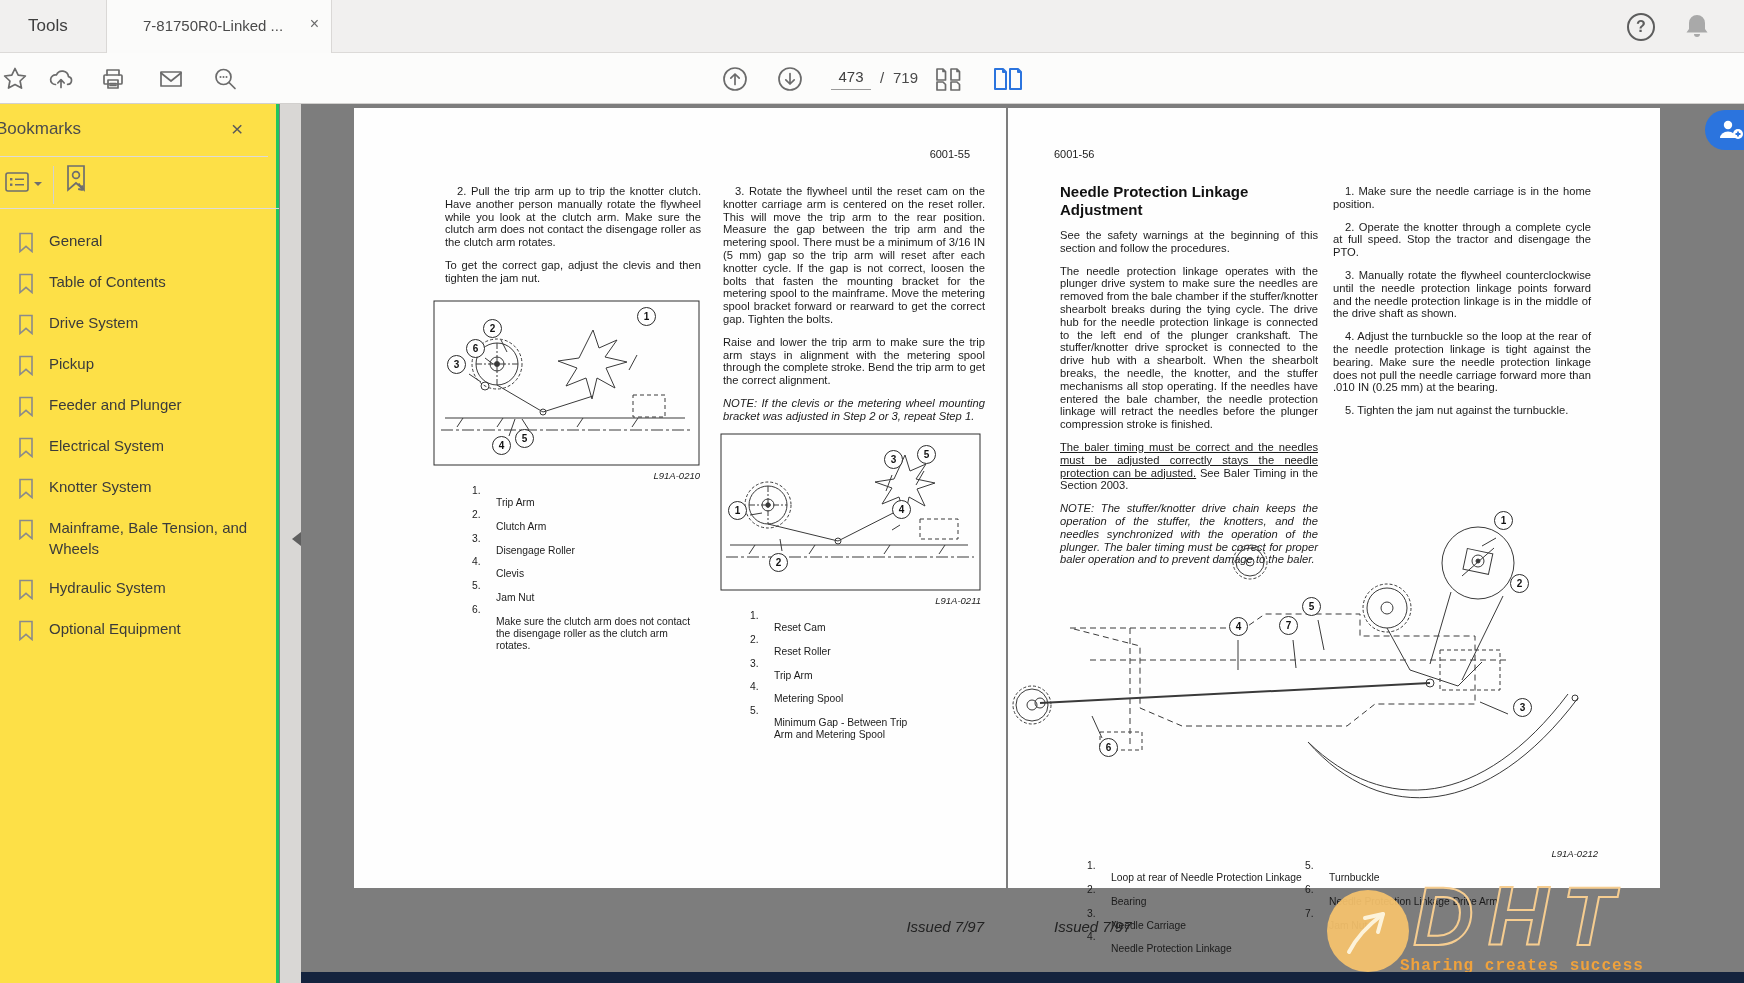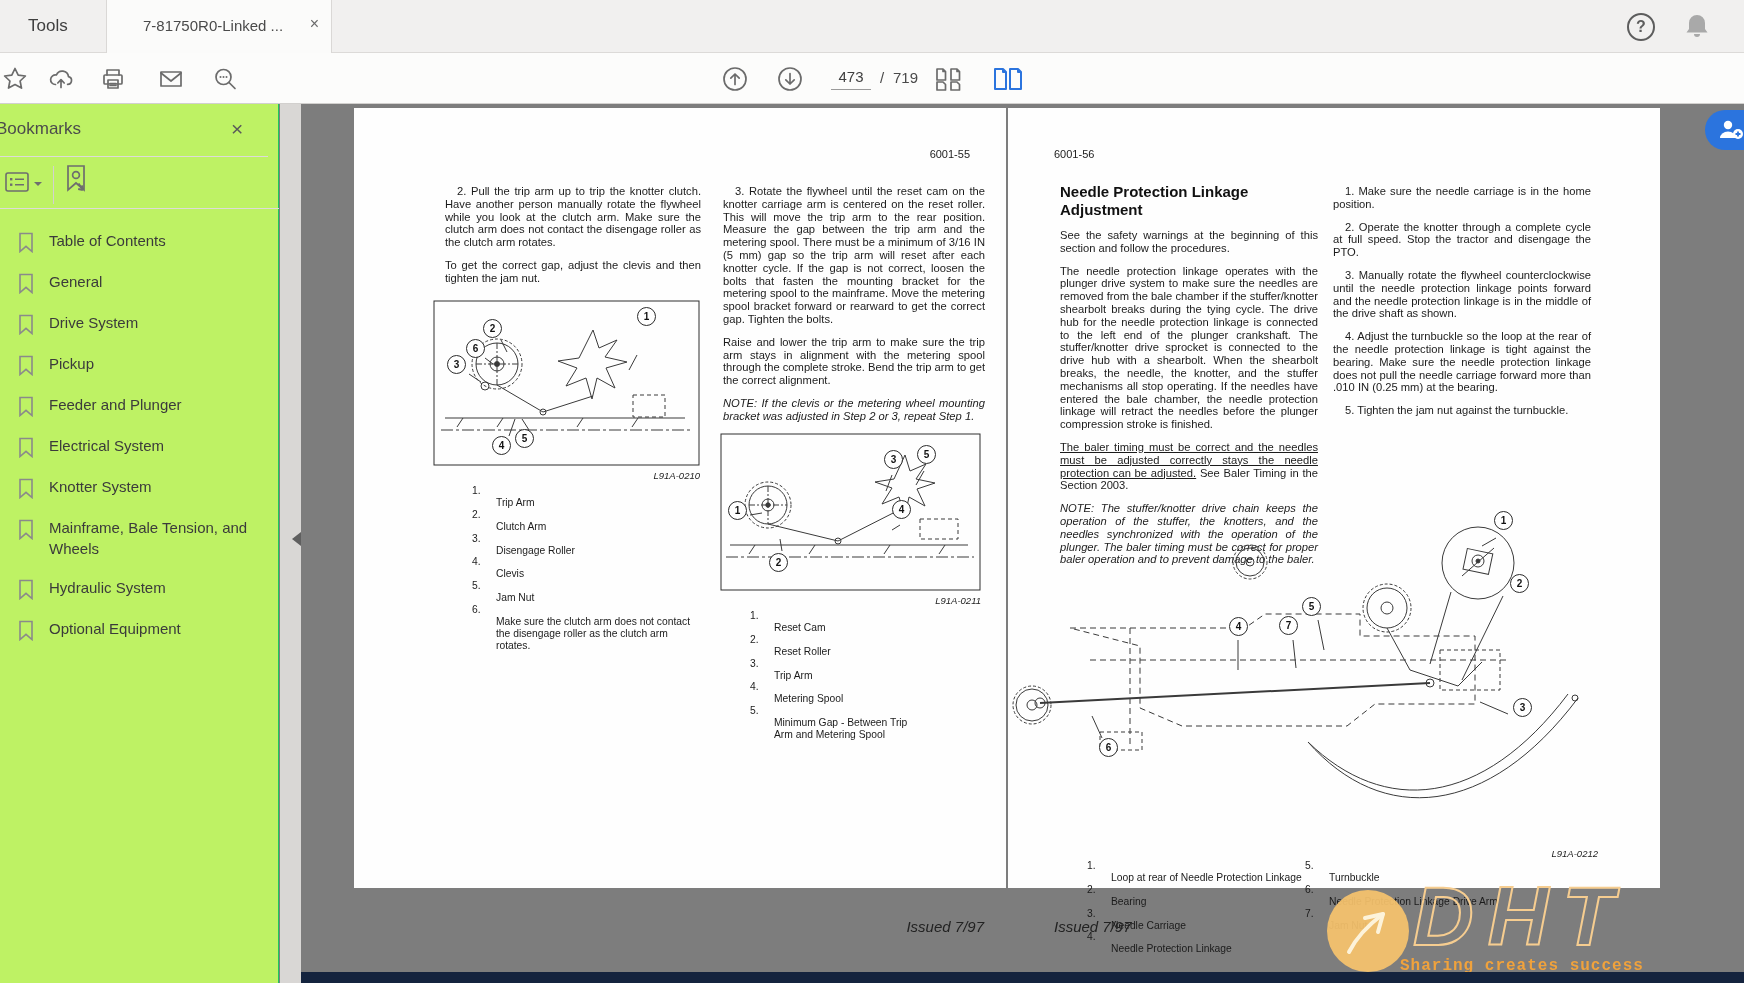--- a/index.html
+++ b/index.html
@@ -29,21 +29,21 @@
   #pgnum { position:absolute; left:831px; top:11px; width:40px; height:26px;
            border:none; border-bottom:1px solid #9a9a9a; background:transparent;
            text-align:center; font-size:15px; color:#3f3f3f; font-family:"Liberation Sans",sans-serif; }
   .navtxt { position:absolute; top:16px; font-size:15px; color:#4a4a4a; }
   #sharebtn { position:absolute; left:1705px; top:57px; width:70px; height:40px;
               background:#2b74de; border-radius:20px; }
   #sharebtn svg { position:absolute; left:12px; top:7px; }
 
   
   #sidebar { position:absolute; left:0; top:104px; width:279px; height:879px;
-             background:#bef264; border-right:1px solid #22c55e; z-index:15; }
+             background:#fde047; border-right:3px solid #22c55e; z-index:15; }
   #bm-title { position:absolute; left:-4px; top:15px; font-size:17px; color:#4c4c4c; }
   #bm-close { position:absolute; left:231px; top:13px; font-size:21px; color:#5a5a5a; }
   .sep { position:absolute; left:0; height:1px; background:#dddbd9; width:268px; }
   #bm-opts { position:absolute; left:4px; top:64px; }
   #bm-caret { position:absolute; left:34px; top:78px; width:0; height:0;
               border:4px solid transparent; border-top-color:#6e6e6e; }
   #bm-vsep { position:absolute; left:53px; top:62px; width:1px; height:38px; background:#d3d1cf; }
   #bm-find { position:absolute; left:64px; top:60px; }
   #bm-list { position:absolute; left:0; top:118px; width:270px; }
   .bm { display:flex; gap:15px; padding:8px 0 10px 18px; cursor:default; }
@@ -210,27 +210,27 @@
       <path d="M19 26 L14.5 19.5 M19 26 l-4.8-1 M19 26 l-1-4.6" stroke-width="2"></path>
     </svg>
   </span>
   <div class="sep" style="top:104px; width:279px"></div>
 
   <div id="bm-list">
     <div class="bm">
       <svg width="16" height="21" viewBox="0 0 16 21" style="stroke:#8a8a8a;fill:none;stroke-width:1.6">
           <path d="M2 1.5 h12 v18 l-6-5.2 -6 5.2 z"></path>
         </svg>
+      <span class="bl">General</span>
+    </div>
+    <div class="bm">
+      <svg width="16" height="21" viewBox="0 0 16 21" style="stroke:#8a8a8a;fill:none;stroke-width:1.6">
+          <path d="M2 1.5 h12 v18 l-6-5.2 -6 5.2 z"></path>
+        </svg>
       <span class="bl">Table of Contents</span>
-    </div>
-    <div class="bm">
-      <svg width="16" height="21" viewBox="0 0 16 21" style="stroke:#8a8a8a;fill:none;stroke-width:1.6">
-          <path d="M2 1.5 h12 v18 l-6-5.2 -6 5.2 z"></path>
-        </svg>
-      <span class="bl">General</span>
     </div>
     <div class="bm">
       <svg width="16" height="21" viewBox="0 0 16 21" style="stroke:#8a8a8a;fill:none;stroke-width:1.6">
           <path d="M2 1.5 h12 v18 l-6-5.2 -6 5.2 z"></path>
         </svg>
       <span class="bl">Drive System</span>
     </div>
     <div class="bm">
       <svg width="16" height="21" viewBox="0 0 16 21" style="stroke:#8a8a8a;fill:none;stroke-width:1.6">
           <path d="M2 1.5 h12 v18 l-6-5.2 -6 5.2 z"></path>

